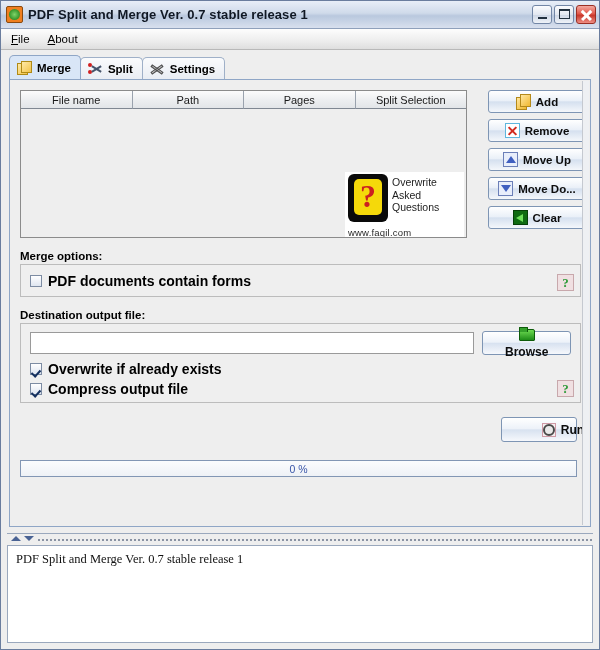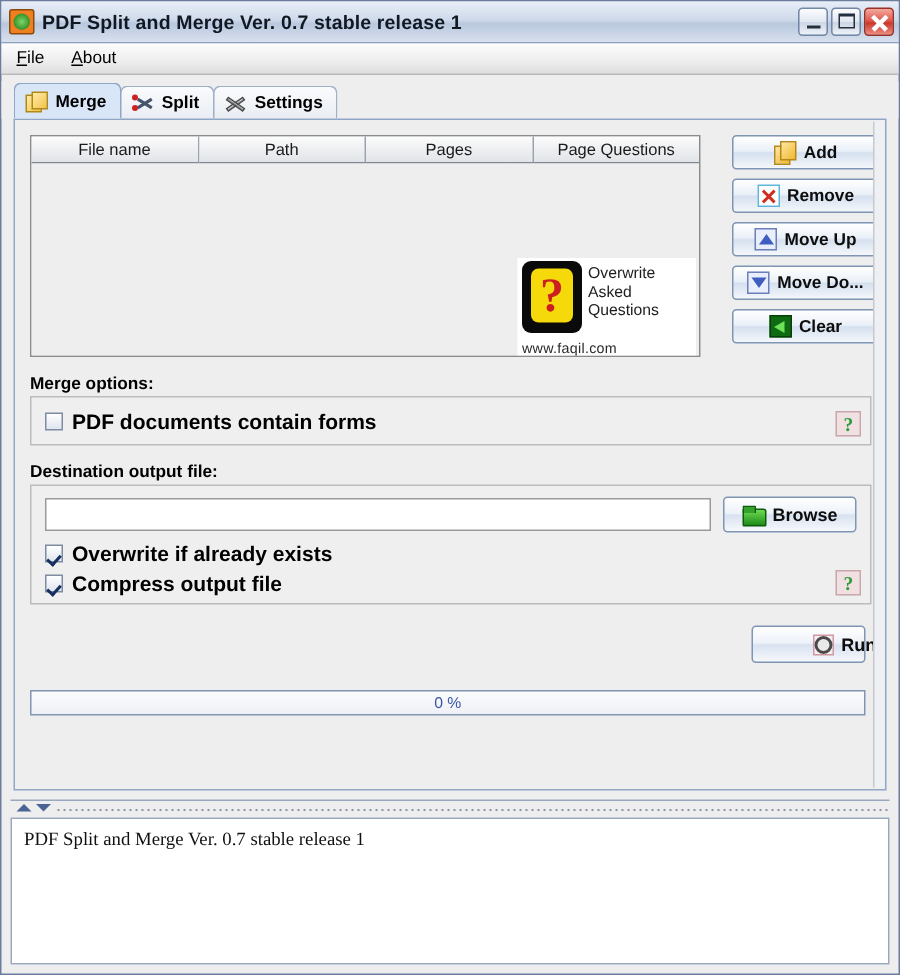--- a/index.html
+++ b/index.html
@@ -333,21 +333,21 @@
     font-size: 11.5px;
     padding: 0 4px;
     color:#000;
     display:flex; align-items:center;
   }
   .btn-browse {
     width: 92px; height: 24px;
     border:1px solid #7e95b4; border-radius:3px;
     background: linear-gradient(180deg,#ffffff 0%,#edf2f9 46%,#d8e2f0 52%,#f6f8fc 100%);
     display:flex; align-items:center; justify-content:center; gap:5px;
-    font-size:12px; font-weight:bold; color:#0d0d0d;
+    font-size:12px; font-weight:bold; color:#0d0d0d;flex-direction:column;
   }
   .folder-ico { width:15px;height:13px;position:relative;flex:none; }
   .folder-ico::before{
     content:"";position:absolute;left:0;top:2px;width:14px;height:10px;
     background:linear-gradient(180deg,#6ddb52,#1e8c18);
     border:1px solid #0d5c0a; border-radius:1px 2px 1px 1px;
   }
   .folder-ico::after{
     content:"";position:absolute;left:0;top:0px;width:7px;height:4px;
     background:#35a12b;border:1px solid #0d5c0a;border-bottom:none;border-radius:1px 1px 0 0;
@@ -467,21 +467,21 @@
 
   <div class="content-panel">
     <div class="scroll-right"></div>
 
     <div class="row-files">
       <div class="filetable">
         <div class="fthead">
           <div class="fth">File name</div>
           <div class="fth">Path</div>
           <div class="fth">Pages</div>
-          <div class="fth">Page Questions</div>
+          <div class="fth">Split Selection</div>
         </div>
         <div class="ftbody">
           <div class="faq">
             <div class="faq-mark">
               <div class="faq-q">?</div>
             </div>
             <div class="faq-text">
               <div>Overwrite</div>
               <div>Asked</div>
               <div>Questions</div>

